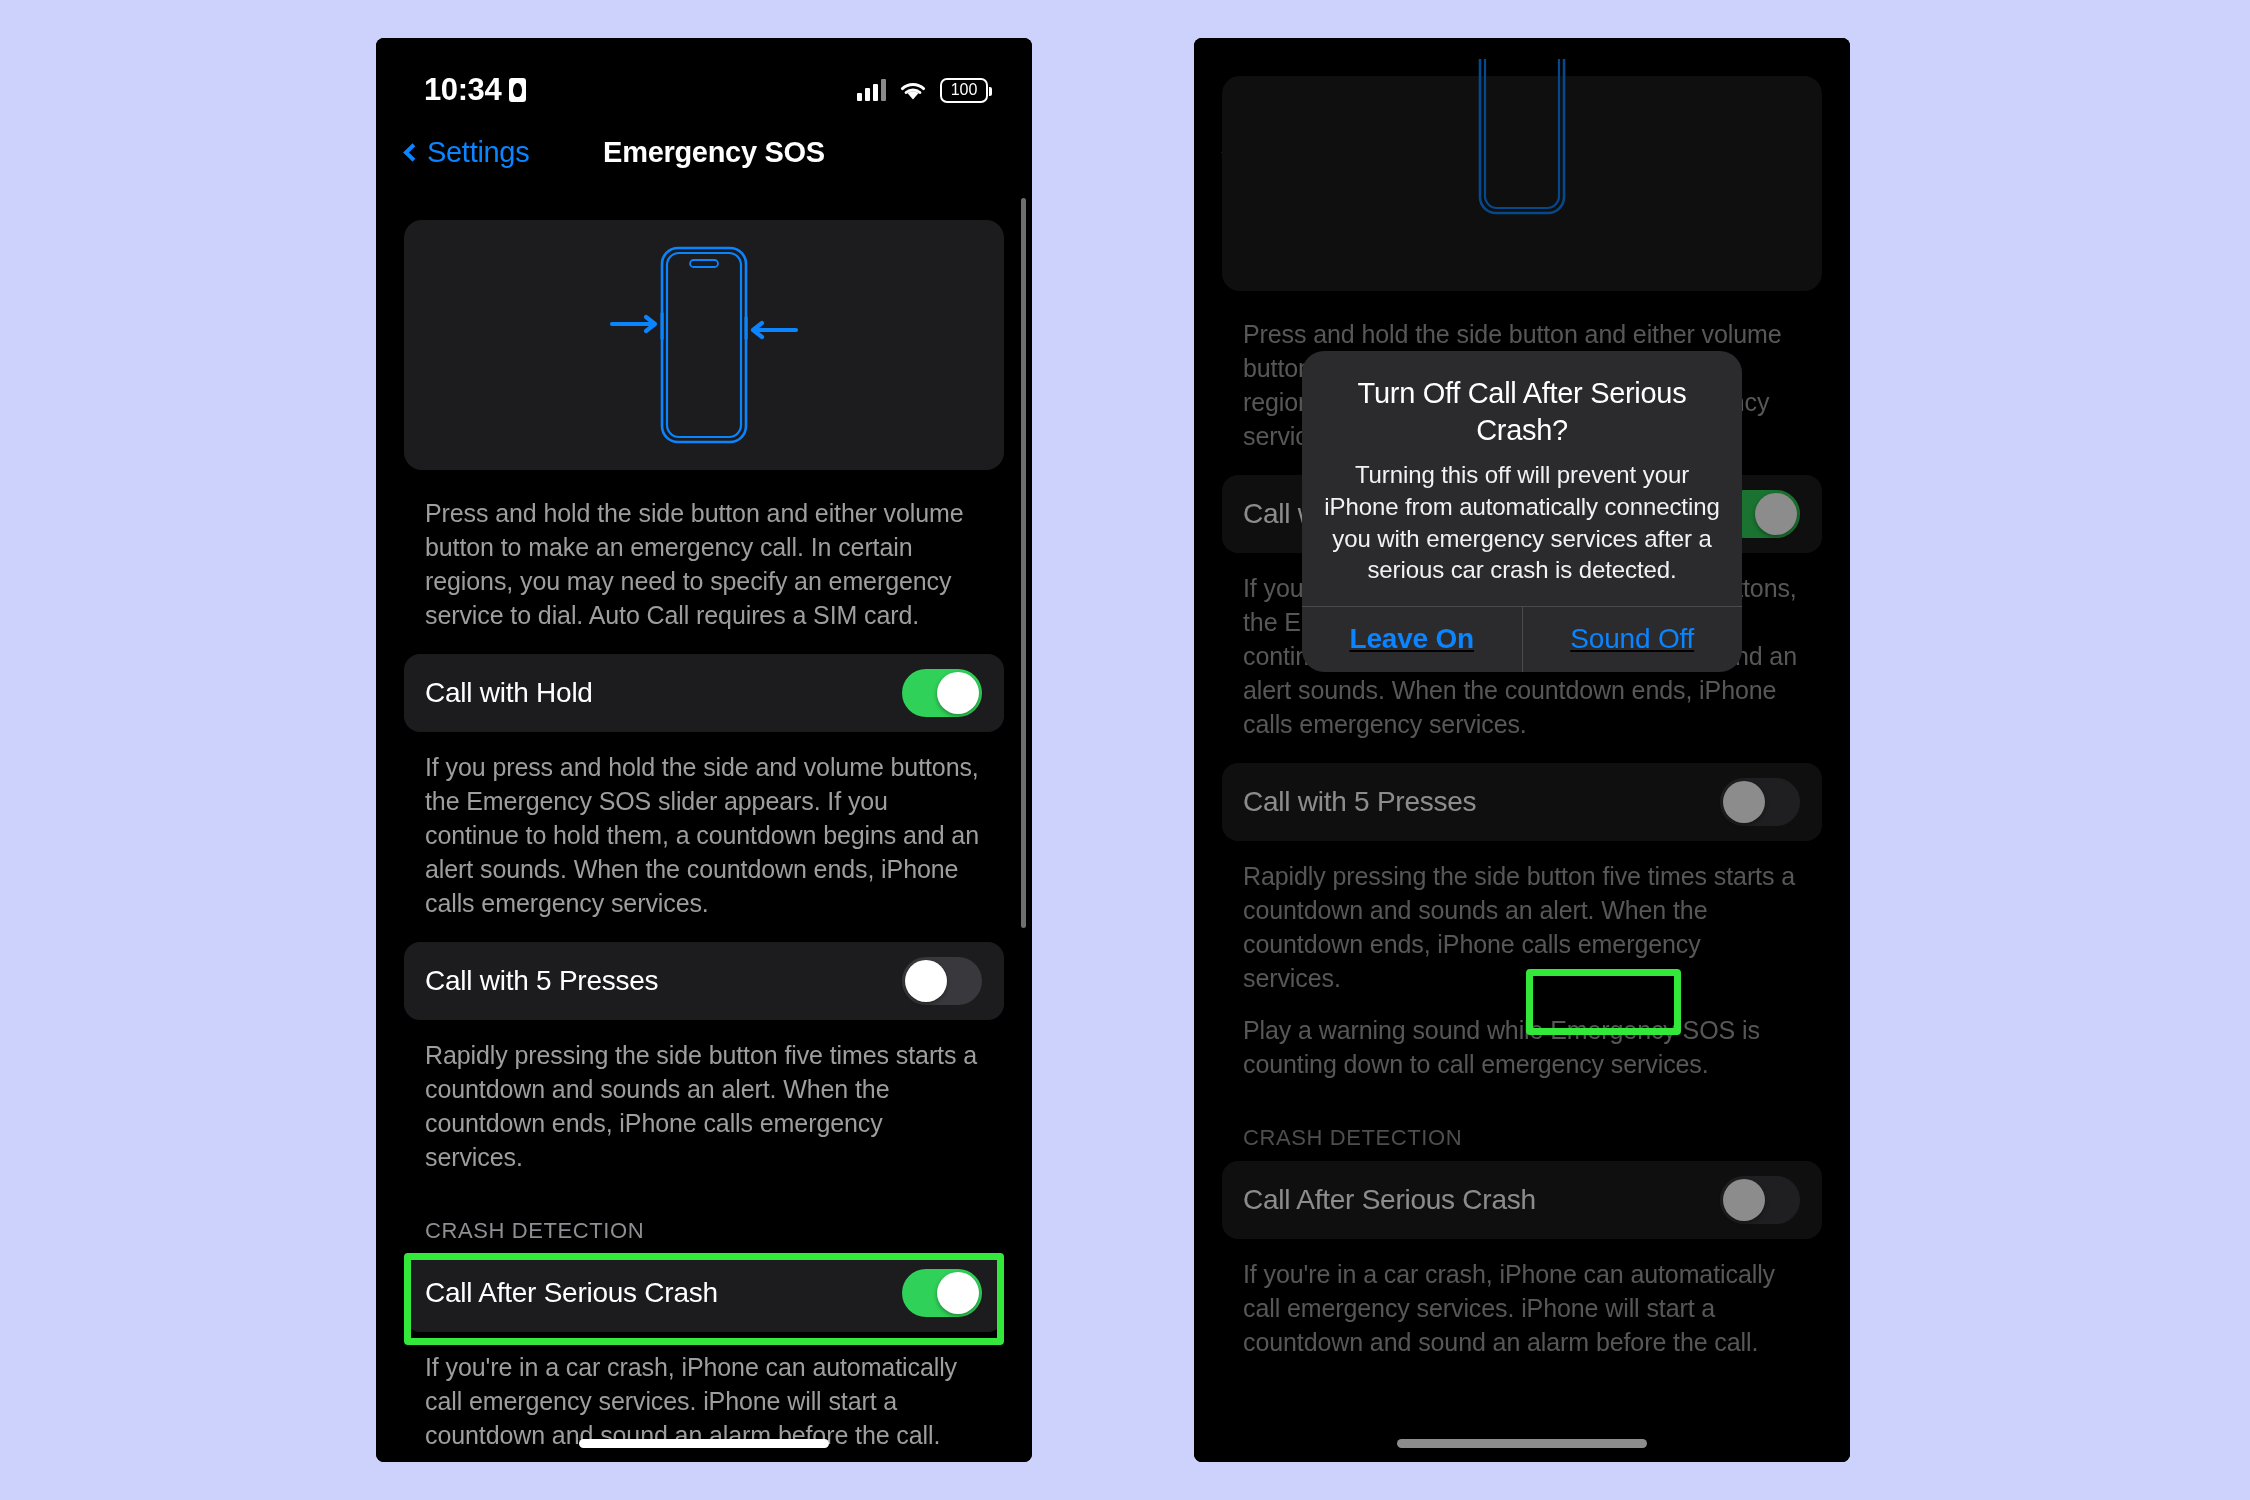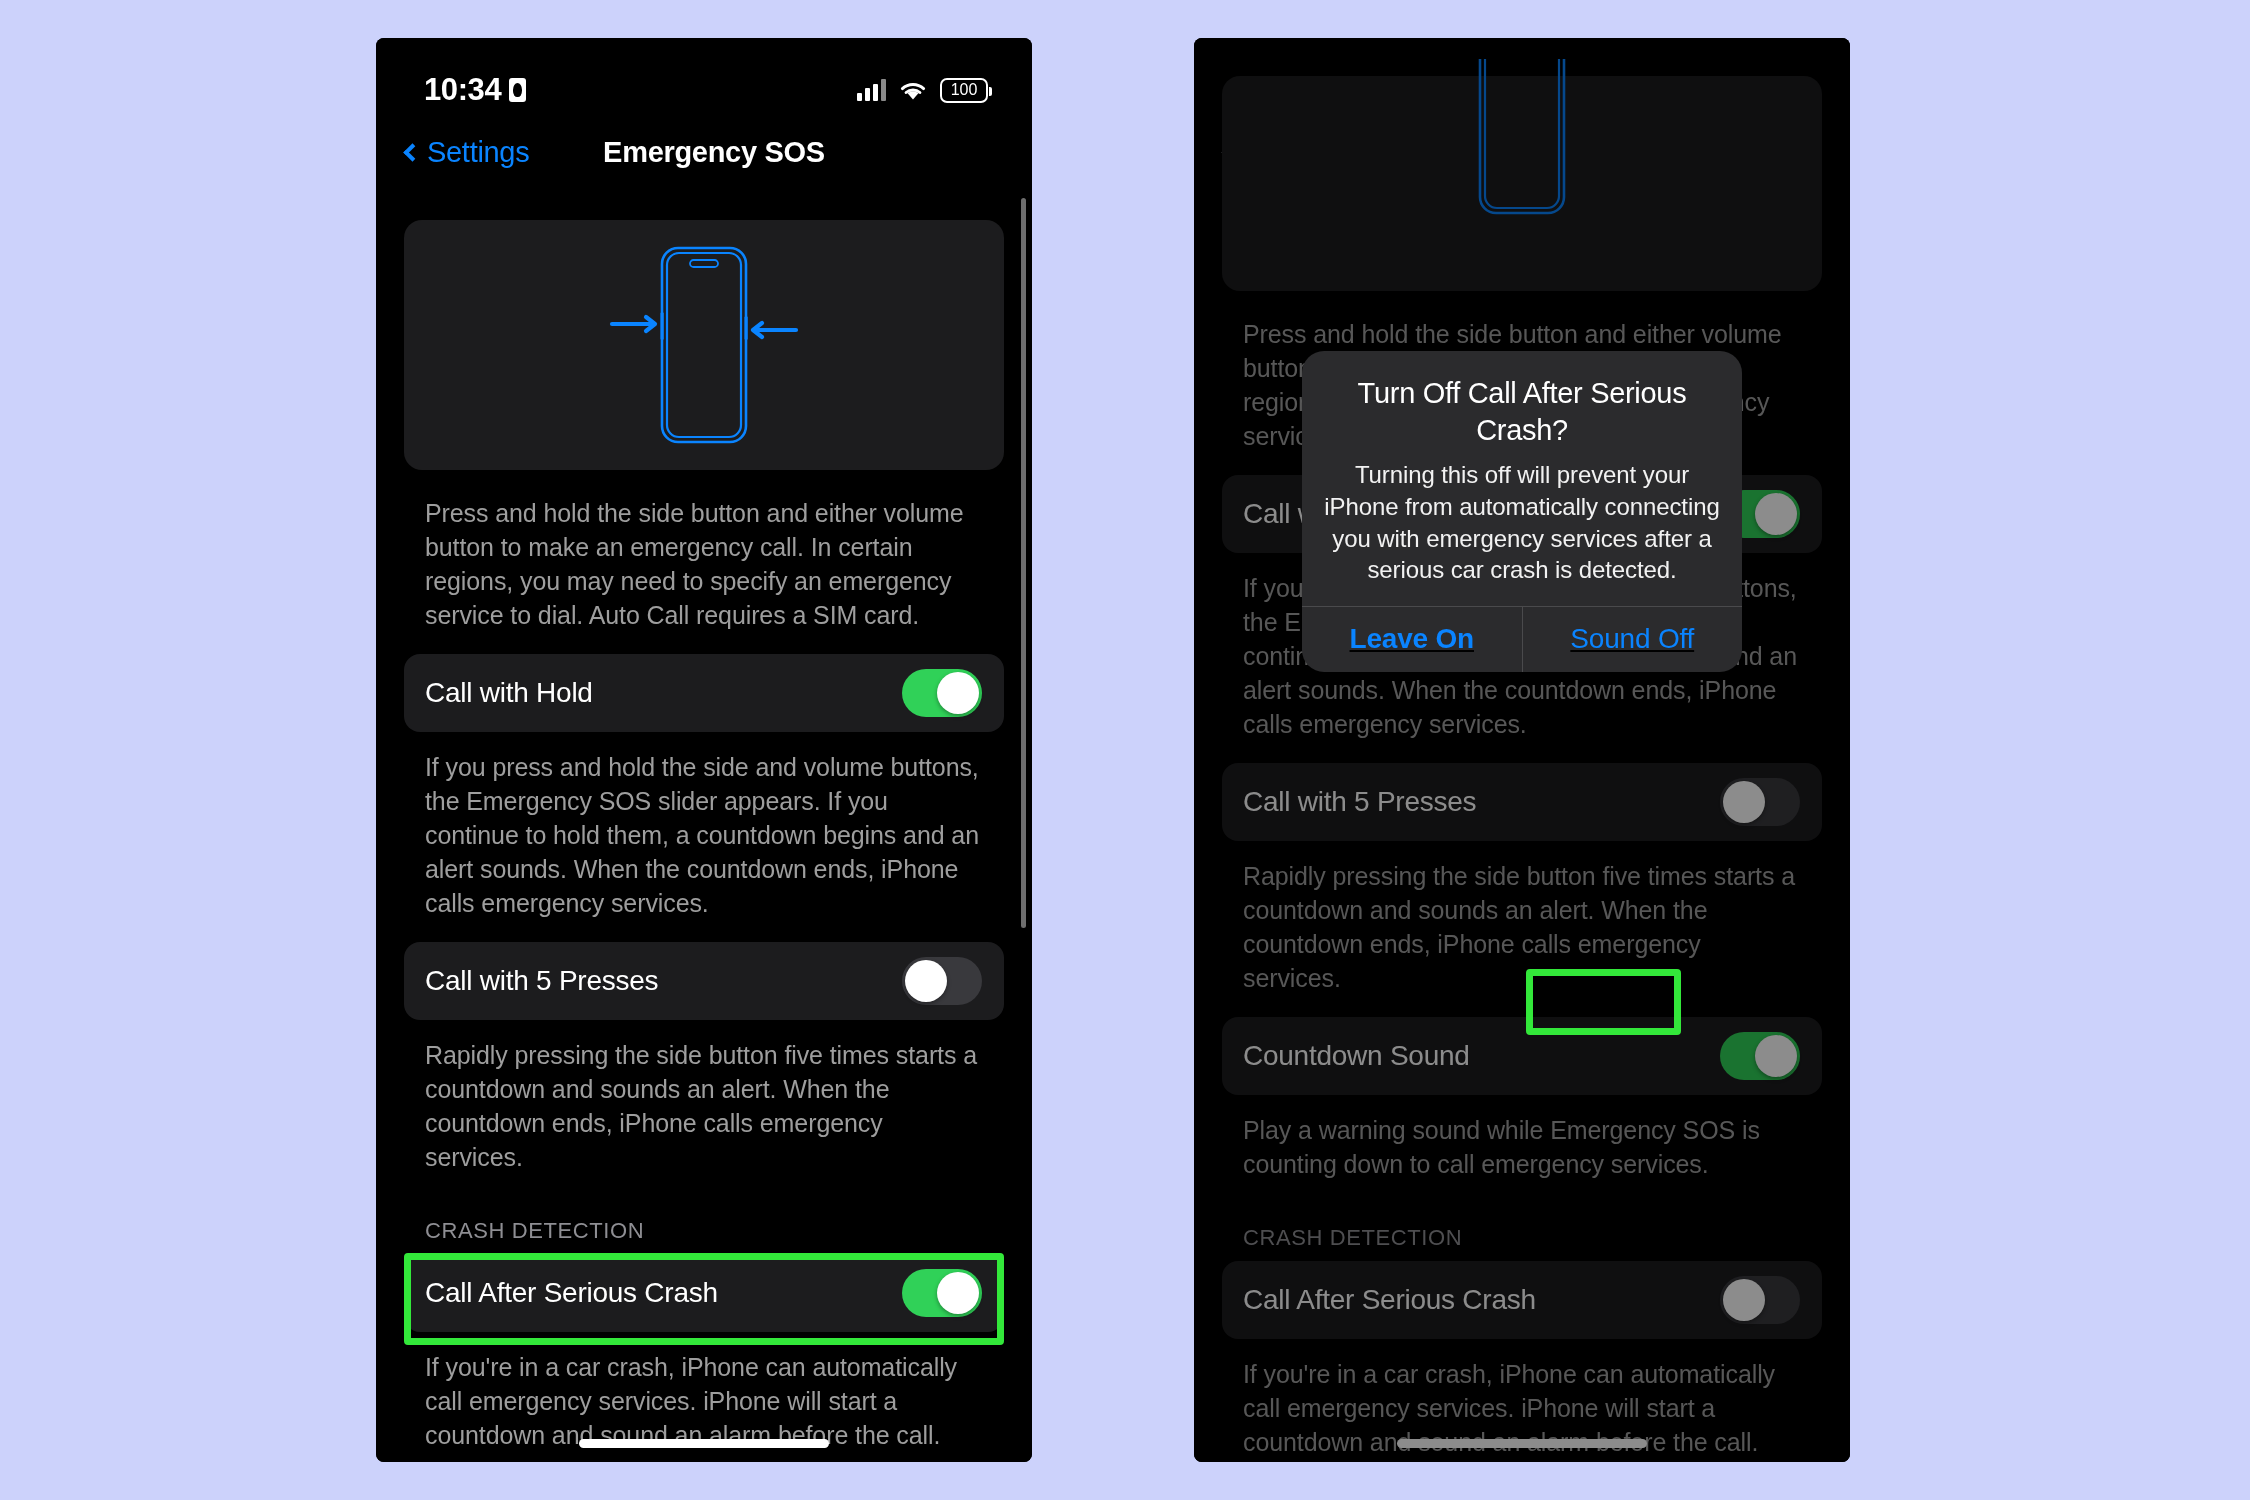--- a/index.html
+++ b/index.html
@@ -426,26 +426,20 @@
       <div class="row-note">If you press and hold the side and volume buttons, the Emergency SOS slider appears. If you continue to hold them, a countdown begins and an alert sounds. When the countdown ends, iPhone calls emergency services.</div>
 
       <div class="row">
         <span class="row-label">Call with 5 Presses</span>
         <span class="toggle">
             <span class="knob"></span>
           </span>
       </div>
       <div class="row-note">Rapidly pressing the side button five times starts a countdown and sounds an alert. When the countdown ends, iPhone calls emergency services.</div>
 
-      <div class="row">
-        <span class="row-label">Countdown Sound</span>
-        <span class="toggle on">
-            <span class="knob"></span>
-          </span>
-      </div>
       <div class="row-note">Play a warning sound while Emergency SOS is counting down to call emergency services.</div>
 
       <div class="section-header">CRASH DETECTION</div>
 
       <div class="row" style="margin-top:0">
         <span class="row-label">Call After Serious Crash</span>
         <span class="toggle">
             <span class="knob"></span>
           </span>
       </div>

